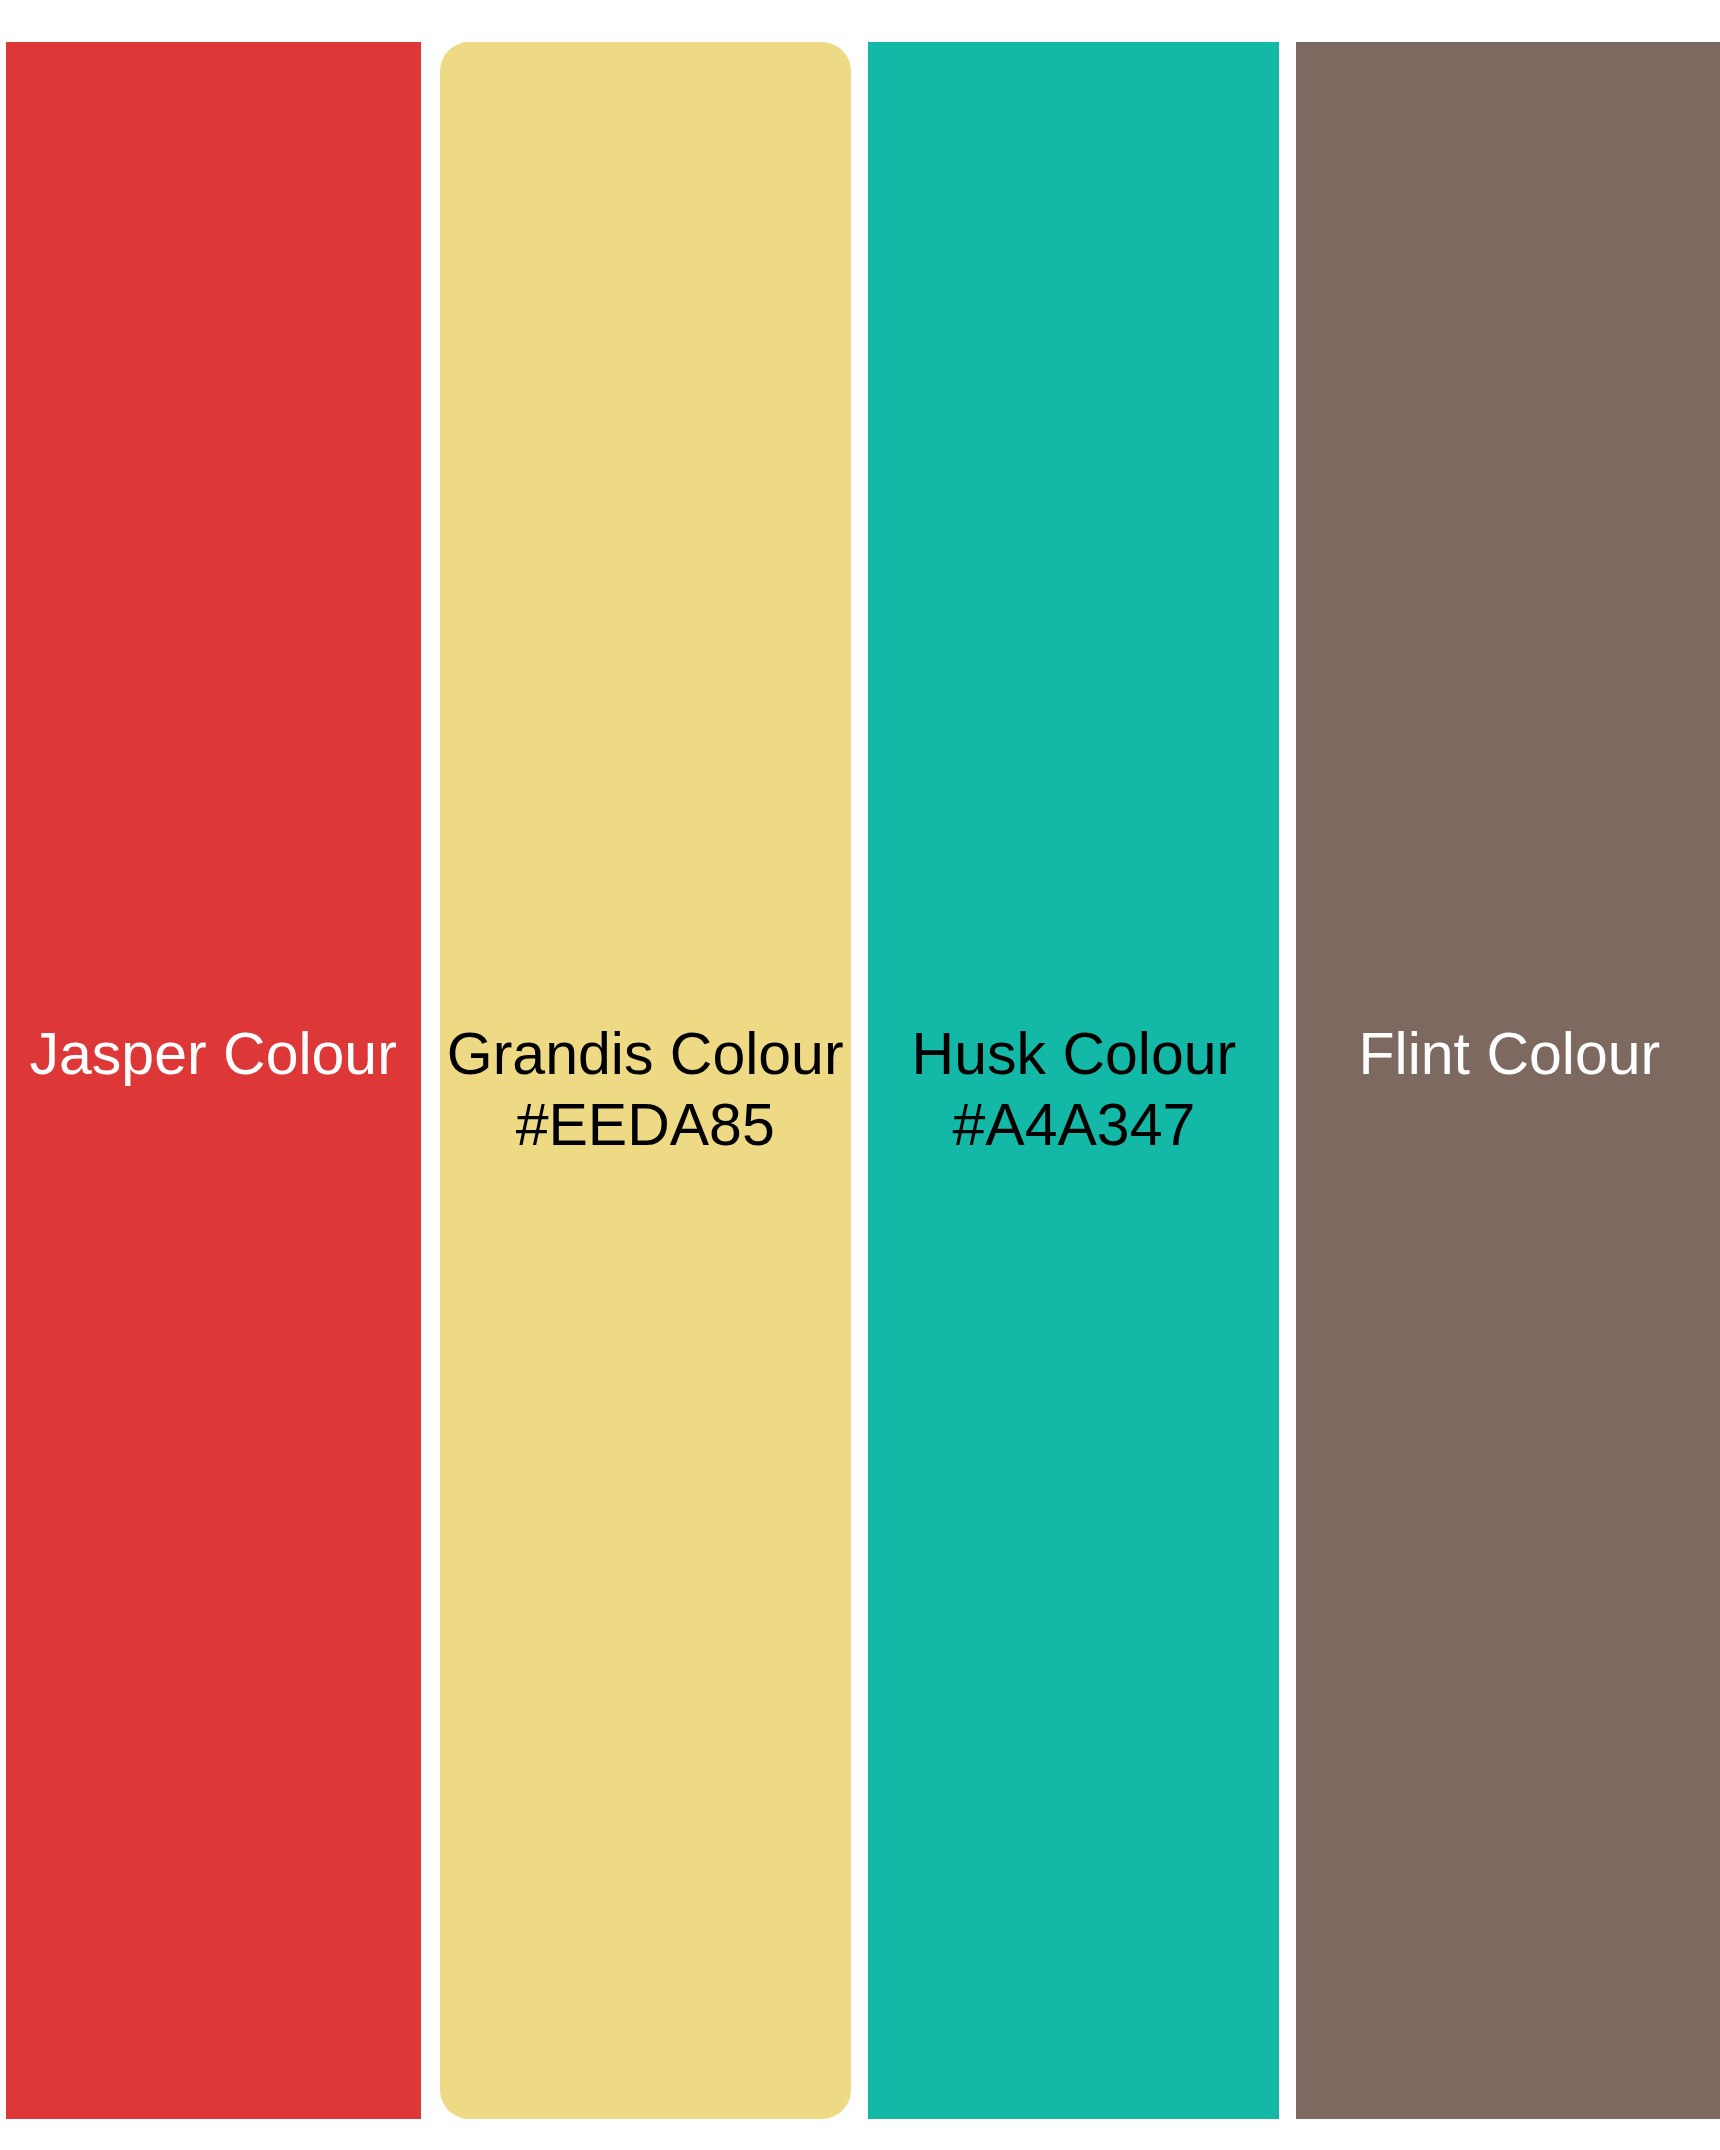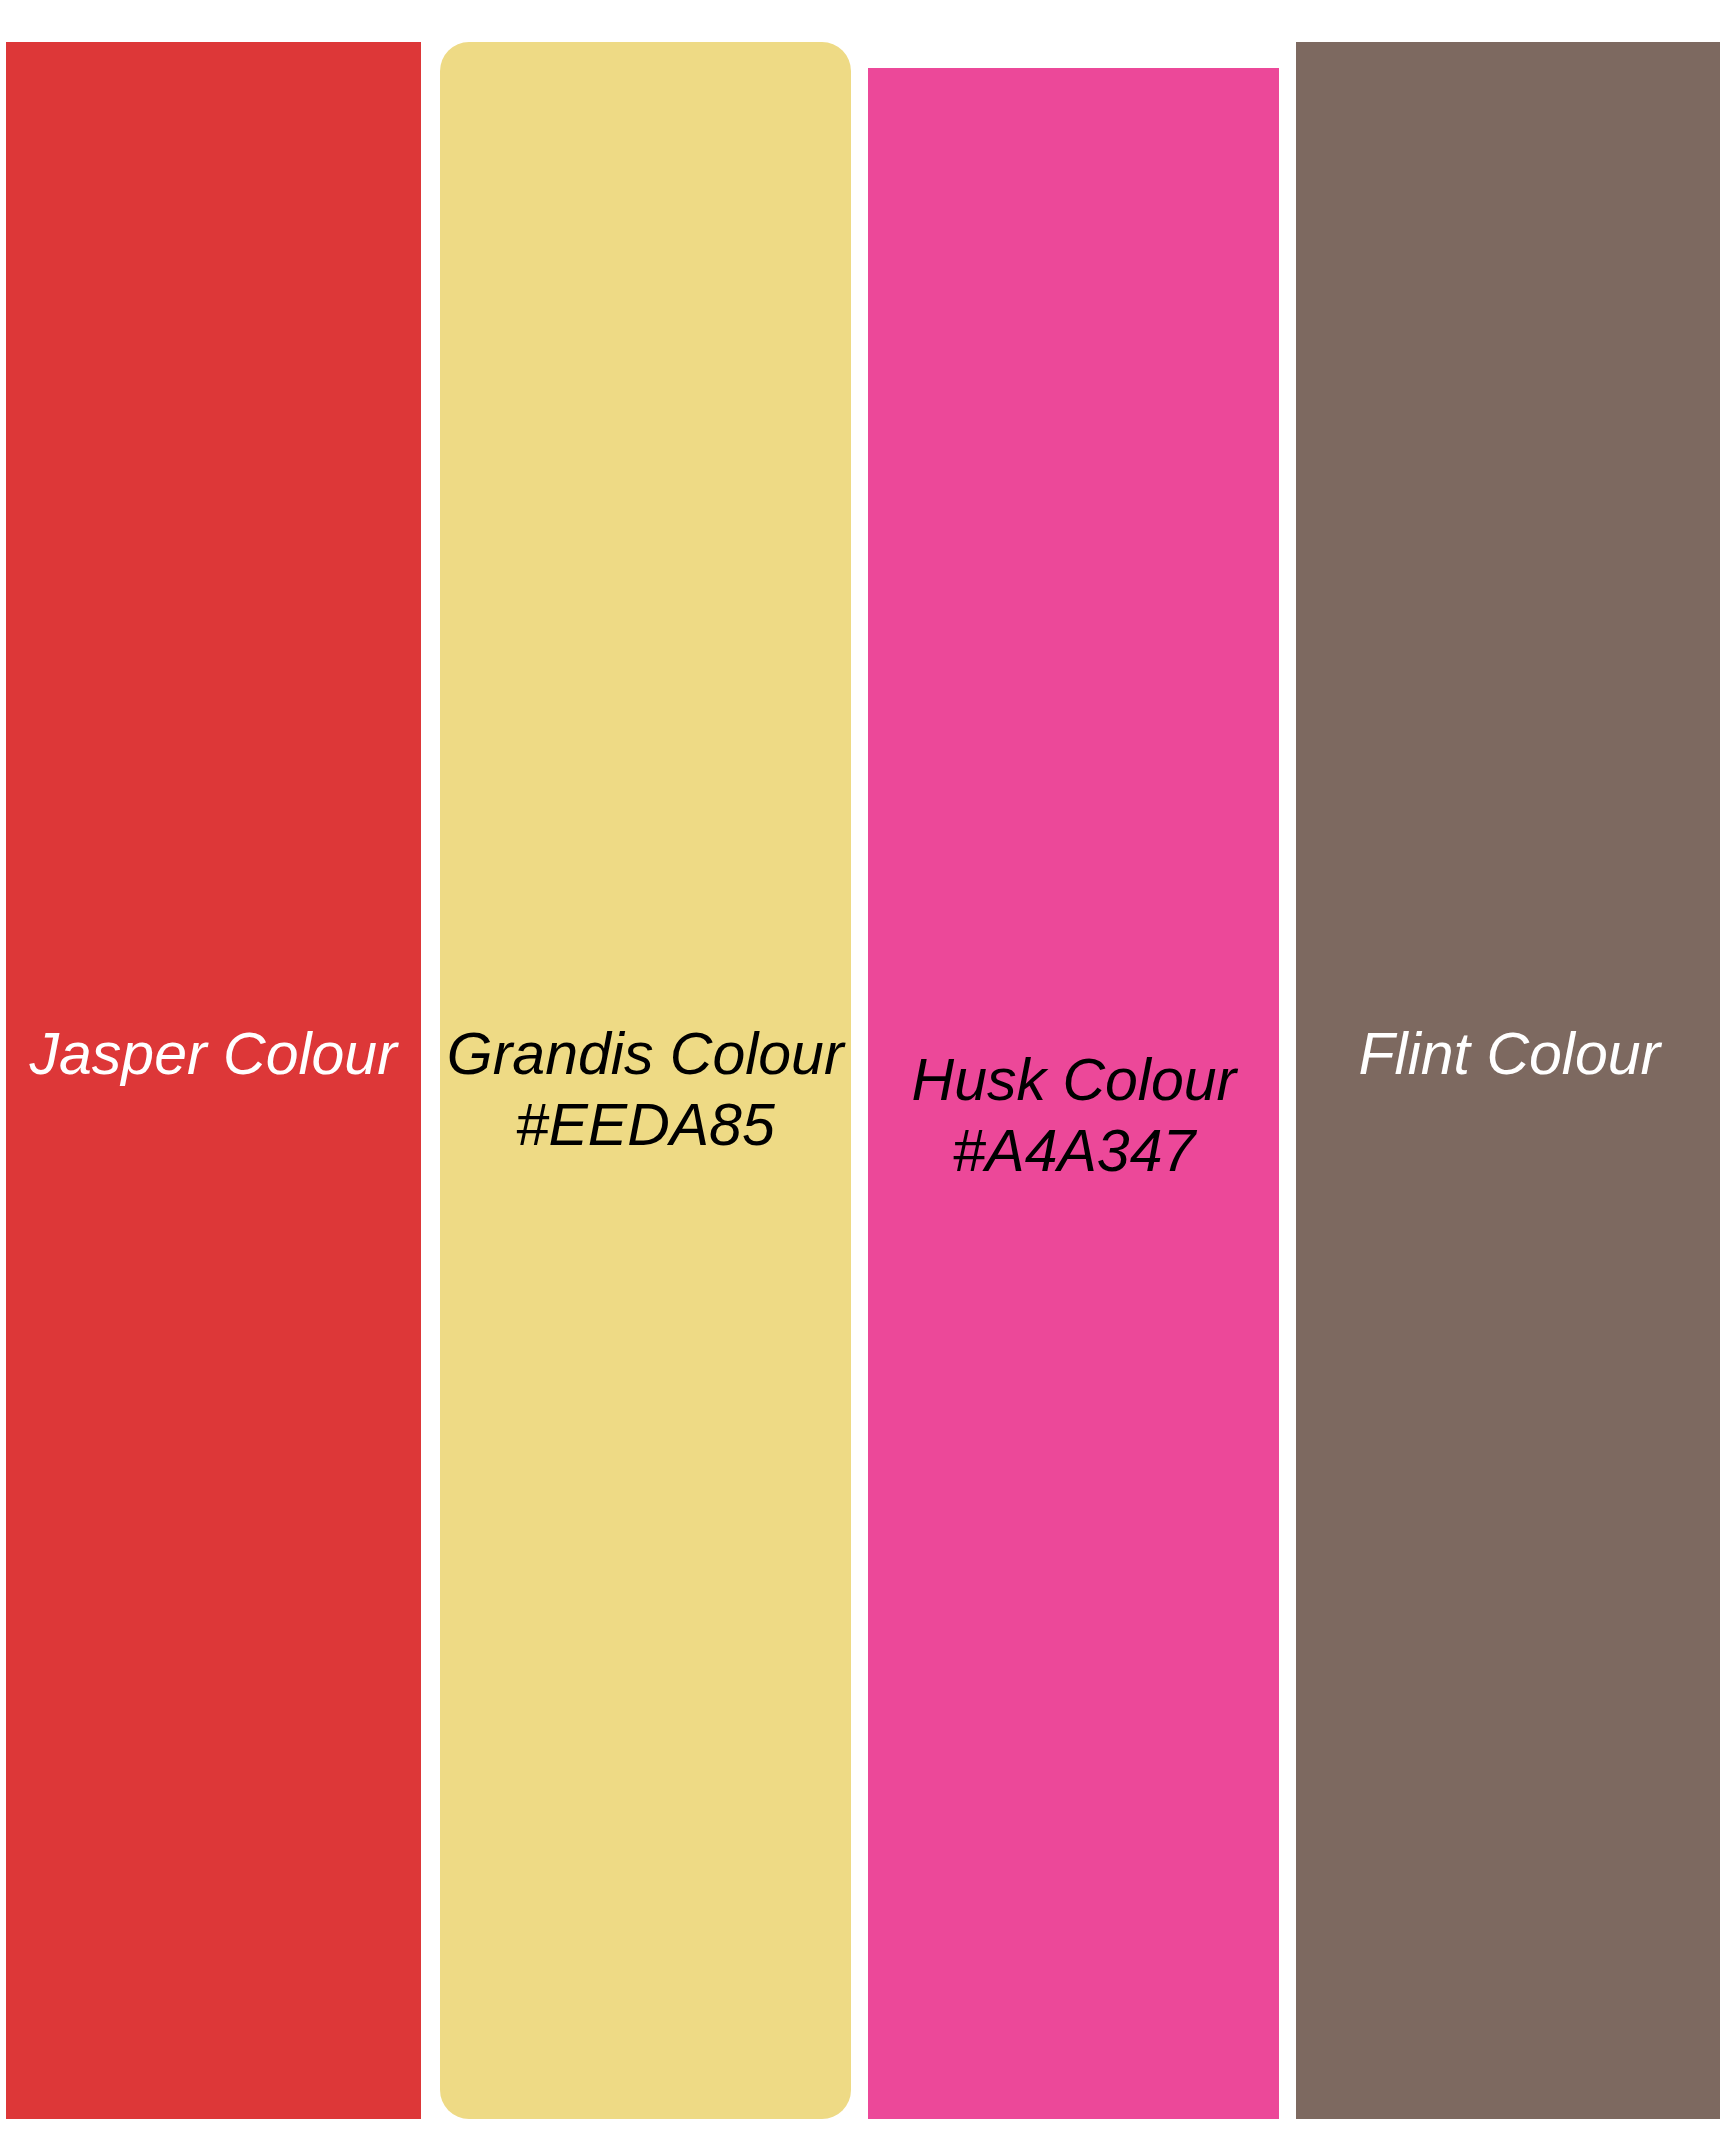--- a/index.html
+++ b/index.html
@@ -36,21 +36,20 @@
   }
 
   .swatch {
     position: relative;
     flex: 0 0 auto;
     display: flex;
     flex-direction: column;
     align-items: center;
     justify-content: flex-start;
     overflow: hidden;
-    font-style: italic;
   }
 
   
   .swatch-1 { width: 415px; margin-right: 19px; }
   .swatch-2 { width: 411px; margin-right: 17.7px; border-radius: 29px; }
   .swatch-3 { width: 411px; margin-right: 17px; }
   .swatch-4 { width: 412px; margin-right: 0; }
 
   .swatch-label {
     position: absolute;
@@ -87,21 +86,21 @@
       </div>
     </div>
 
     <div class="swatch swatch-2" style="background-color: rgb(238, 218, 133);">
       <div class="swatch-label">
         <span class="label-name text-dark">Grandis Colour</span>
         <span class="label-hex text-dark">#EEDA85</span>
       </div>
     </div>
 
-    <div class="swatch swatch-3" style="background-color: #ec4899; margin-top: 26px;">
+    <div class="swatch swatch-3" style="background-color: #14b8a6;">
       <div class="swatch-label">
         <span class="label-name text-dark">Husk Colour</span>
         <span class="label-hex text-dark">#A4A347</span>
       </div>
     </div>
 
     <div class="swatch swatch-4" style="background-color: rgb(125, 105, 96); padding-left: 14px;">
       <div class="swatch-label">
         <span class="label-name text-light">Flint Colour</span>
       </div>

